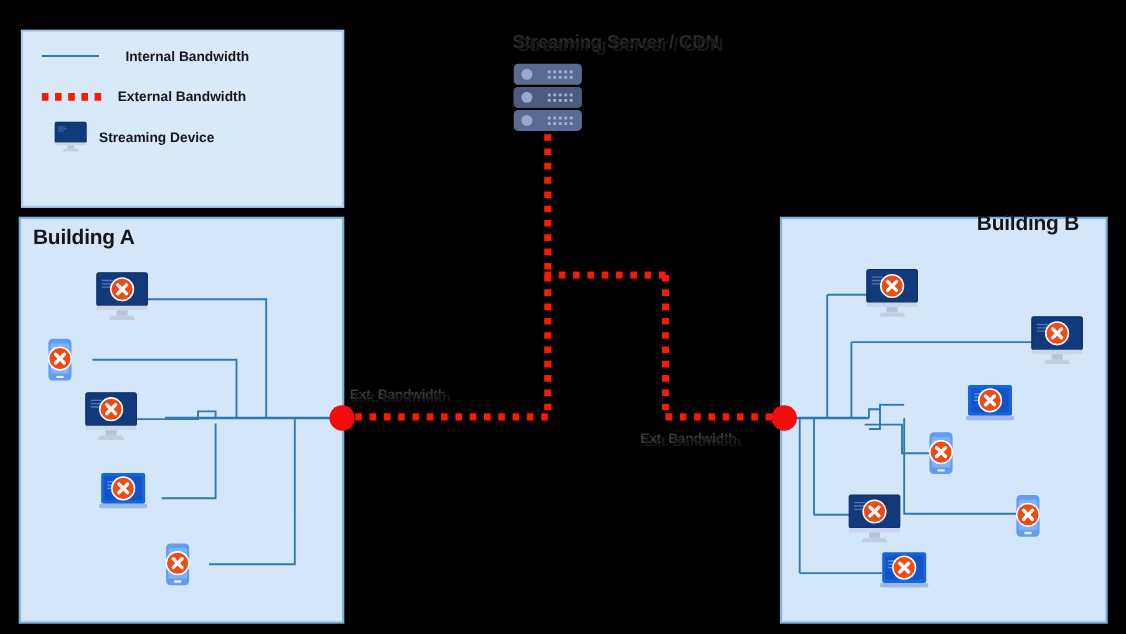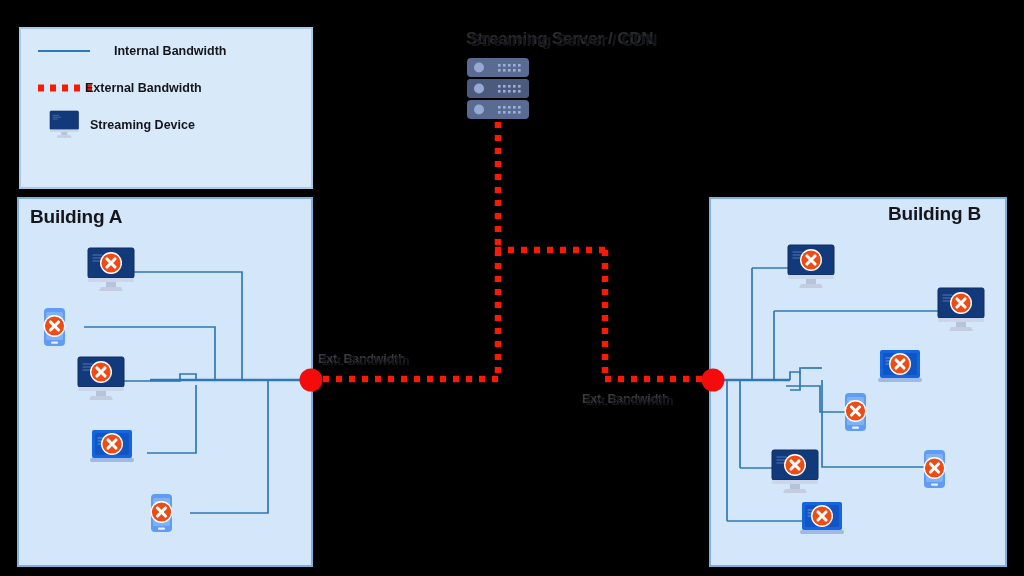--- a/index.html
+++ b/index.html
@@ -264,28 +264,28 @@
     <g>
       <line x1="38" y1="51" x2="90" y2="51" stroke="#2f78b5" stroke-width="1.8"></line>
       <line x1="38" y1="88" x2="93" y2="88" stroke="#f91a05" stroke-width="7" stroke-dasharray="6 6"></line>
       <g transform="translate(50,111) scale(0.62)">
         <use href="#icon-desktop"></use>
       </g>
     </g>
   </svg>
 
   <div class="legend-text" style="left:101px;top:44px;padding-left:13px;">Internal Bandwidth</div>
-  <div class="legend-text" style="left:85px;top:81px;">External Bandwidth</div>
+  <div class="legend-text" style="left:107px;top:81px;">External Bandwidth</div>
   <div class="legend-text" style="left:90px;top:118px;">Streaming Device</div>
 
   <div class="ghost srv-title" style="left:466px;top:29px;color:#2a2a2a;">Streaming Server / CDN</div>
   <div class="ghost srv-title" style="left:470px;top:31px;">Streaming Server / CDN</div>
 
   <div class="lbl bldg-title" style="left:30px;top:206px;">Building A</div>
-  <div class="lbl bldg-title" style="left:888px;top:203px;">Building B</div>
+  <div class="lbl bldg-title" style="left:888px;top:193px;">Building B</div>
 
   <div class="ghost ext-label" style="left:318px;top:352px;color:#3a3a3a;">Ext. Bandwidth</div>
   <div class="ghost ext-label" style="left:322px;top:354px;">Ext. Bandwidth</div>
 
   <div class="ghost ext-label" style="left:582px;top:392px;color:#3a3a3a;">Ext. Bandwidth</div>
   <div class="ghost ext-label" style="left:586px;top:394px;">Ext. Bandwidth</div>
 
 </div>
 
 </body></html>

